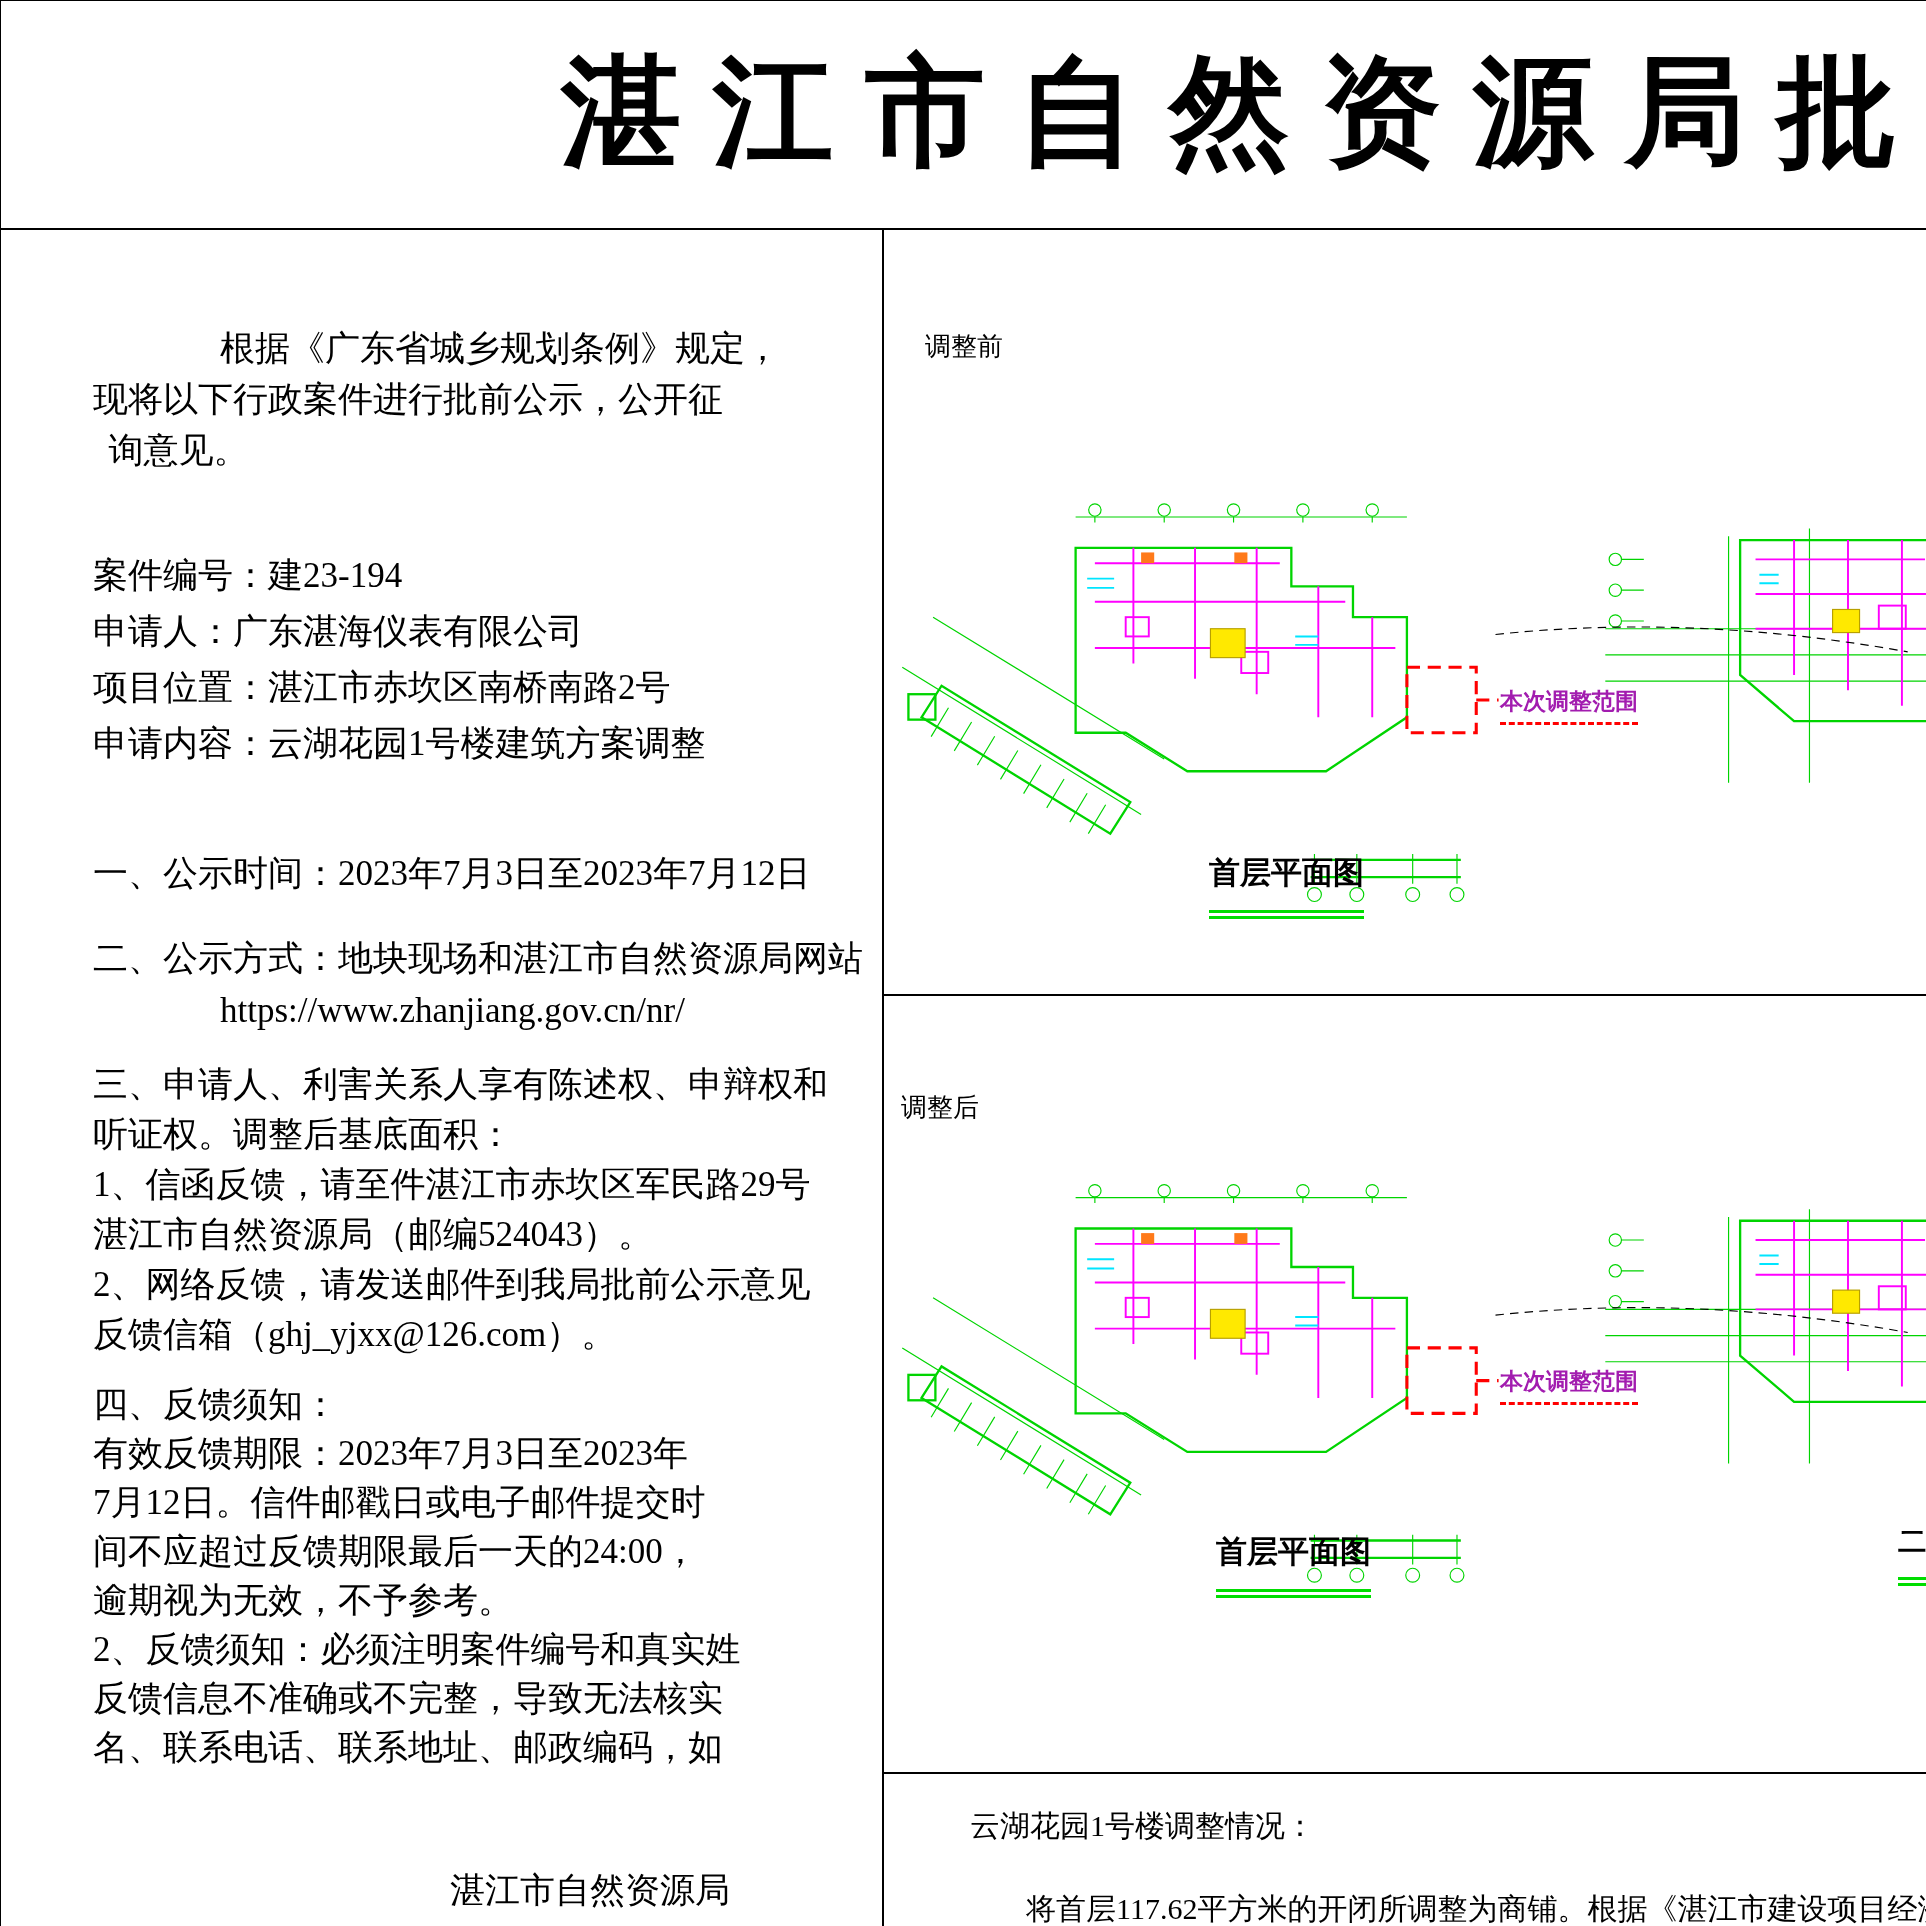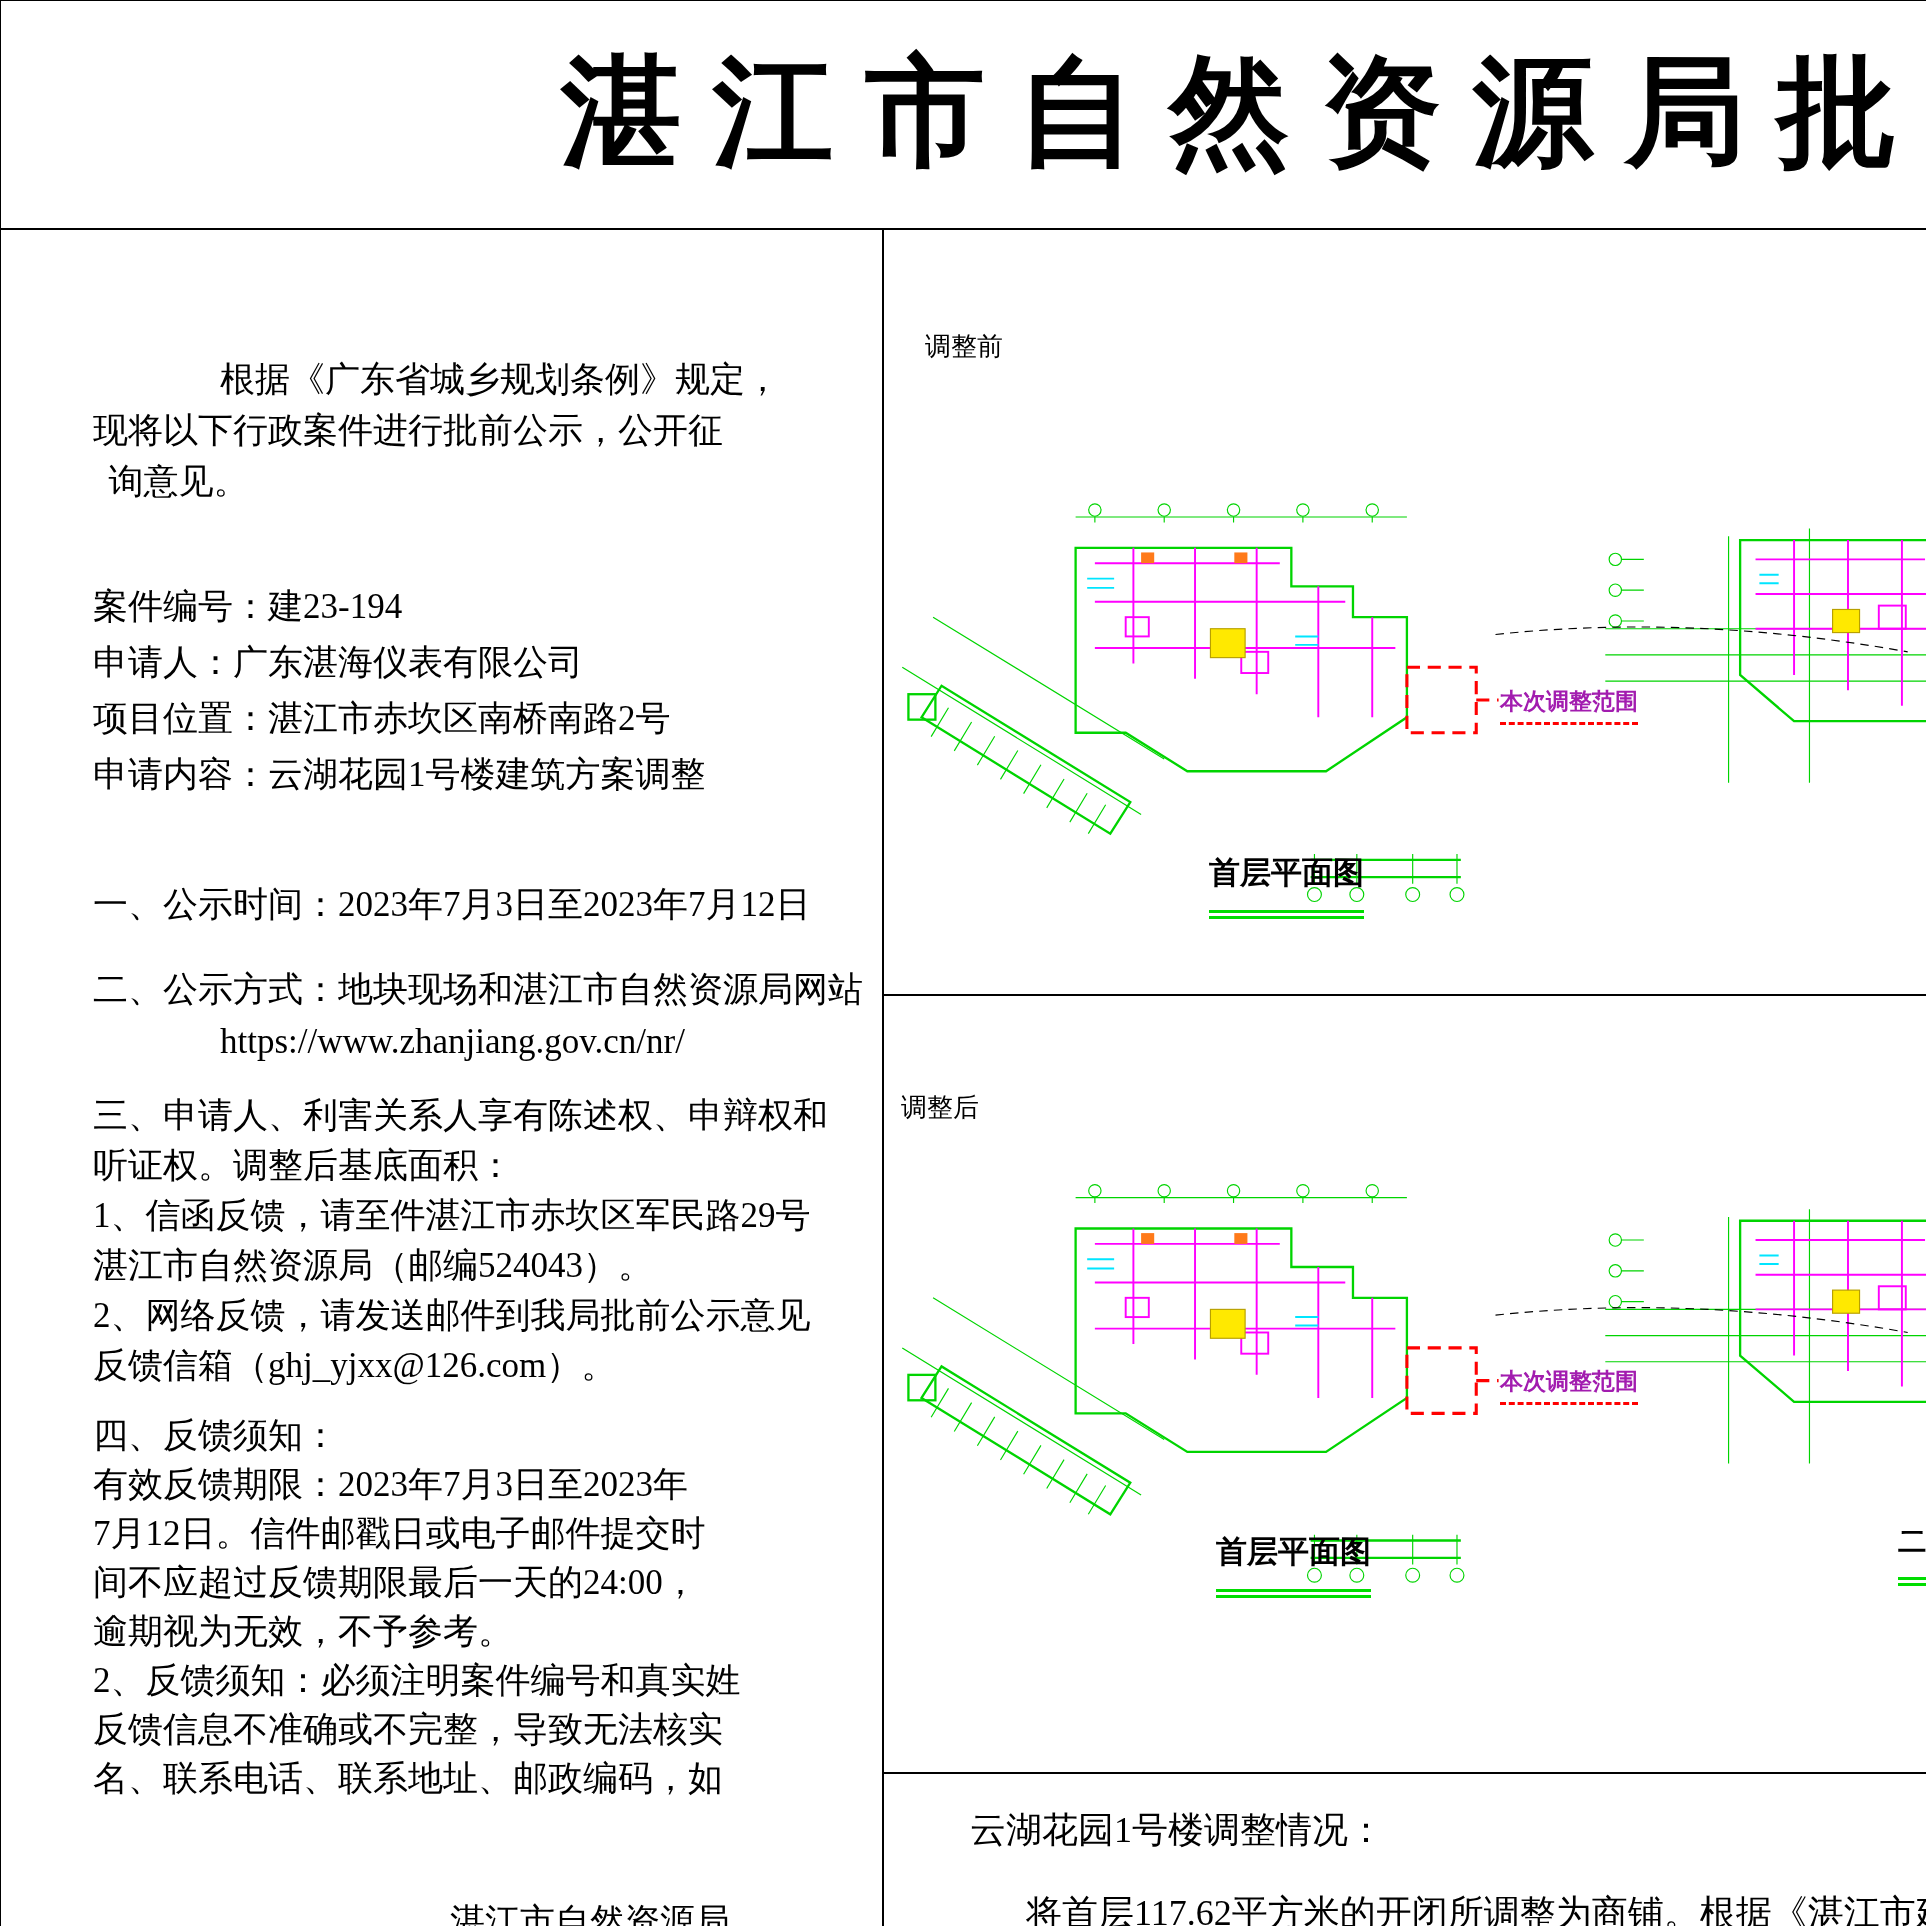--- a/index.html
+++ b/index.html
@@ -12,32 +12,32 @@
   
   .hline{position:absolute;background:#000;height:2.3px;}
   .vline{position:absolute;background:#000;width:2.3px;}
   
   .title{
     position:absolute;left:0;top:21px;width:2921px;height:200px;
     font-size:120px;font-weight:bold;text-align:center;line-height:181px;
     letter-spacing:32px;padding-left:23px;box-sizing:border-box;white-space:nowrap;
   }
   
-  .para{position:absolute;left:92px;font-size:35px;line-height:51px;white-space:nowrap;margin-top:31px;}
+  .para{position:absolute;left:92px;font-size:35px;line-height:51px;white-space:nowrap;}
   .para .line{white-space:nowrap;}
   .ind-big{padding-left:127px;}
   .ind-sm{padding-left:15.4px;}
   
   .panel-label{position:absolute;font-size:26px;white-space:nowrap;}
   .cap{position:absolute;font-size:31px;font-weight:bold;white-space:nowrap;
        border-bottom:9.2px double #00dd00;padding-bottom:16px;}
   .scope{position:absolute;font-size:23px;font-weight:bold;color:#a21caf;
          border-bottom:3.5px dashed #ff0000;padding-bottom:4.6px;white-space:nowrap;}
   
-  .bottom-text{font-size:36px;white-space:nowrap;}
+  .bottom-text{font-size:30px;white-space:nowrap;}
   
   svg{position:absolute;overflow:visible;}
   .g1{stroke:#00d400;stroke-width:3;fill:none;}
   .g2{stroke:#00d400;stroke-width:6;fill:none;}
   .m {stroke:#ff00ff;stroke-width:5;fill:none;}
   .c {stroke:#00e5ff;stroke-width:5;fill:none;}
   .k1{stroke:#444;stroke-width:2;fill:none;}
   .k2{stroke:#000;stroke-width:5;fill:none;}
   .kd{stroke:#000;stroke-width:3;fill:none;stroke-dasharray:22 16;}
   .rd{stroke:#ff0000;stroke-width:8;fill:none;stroke-dasharray:34 20;}

